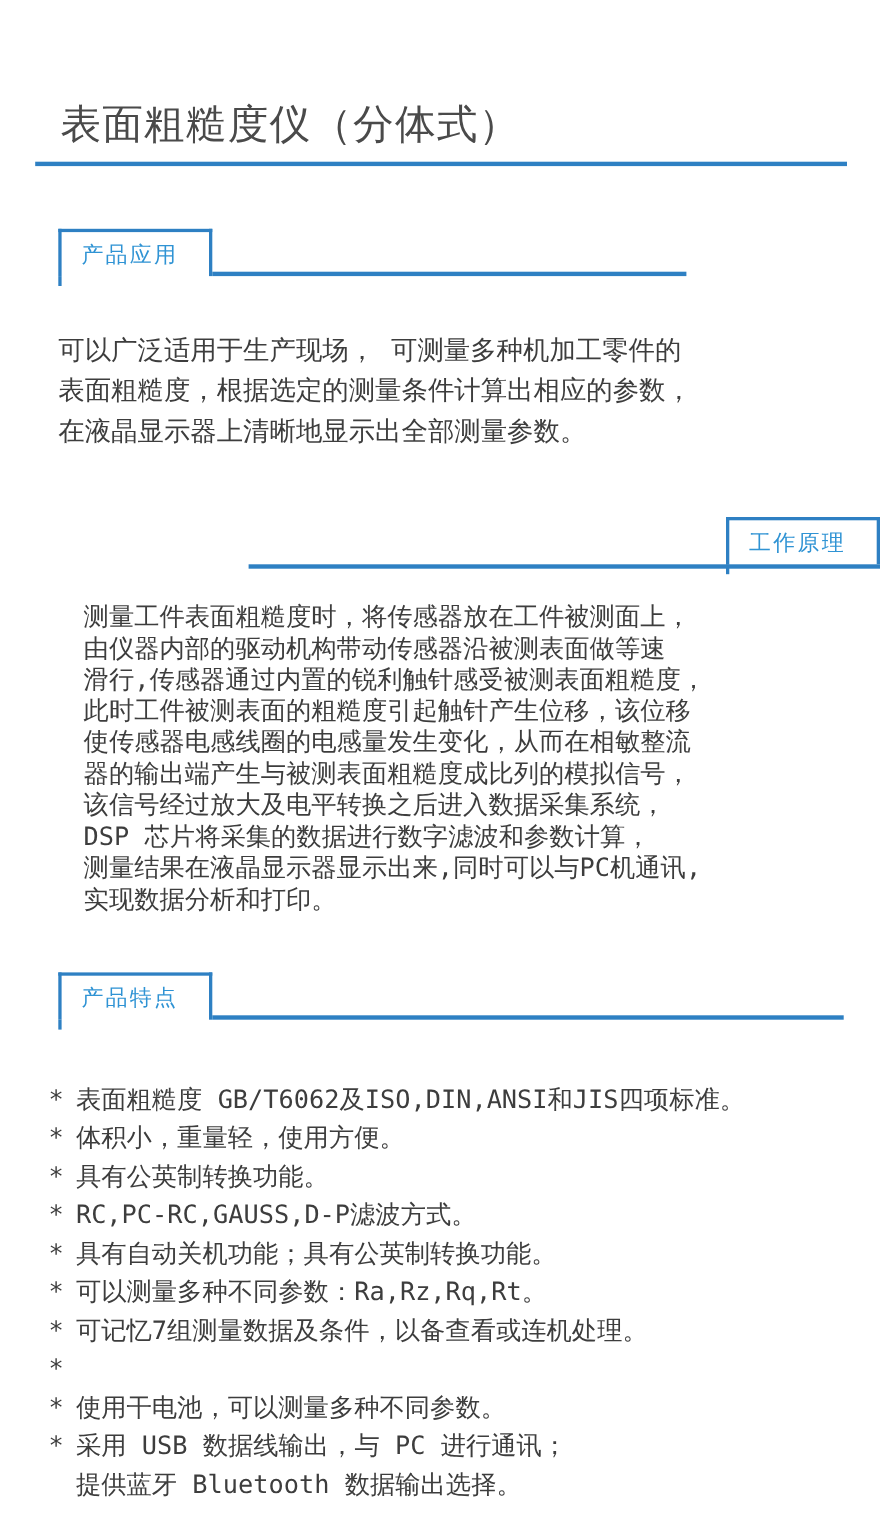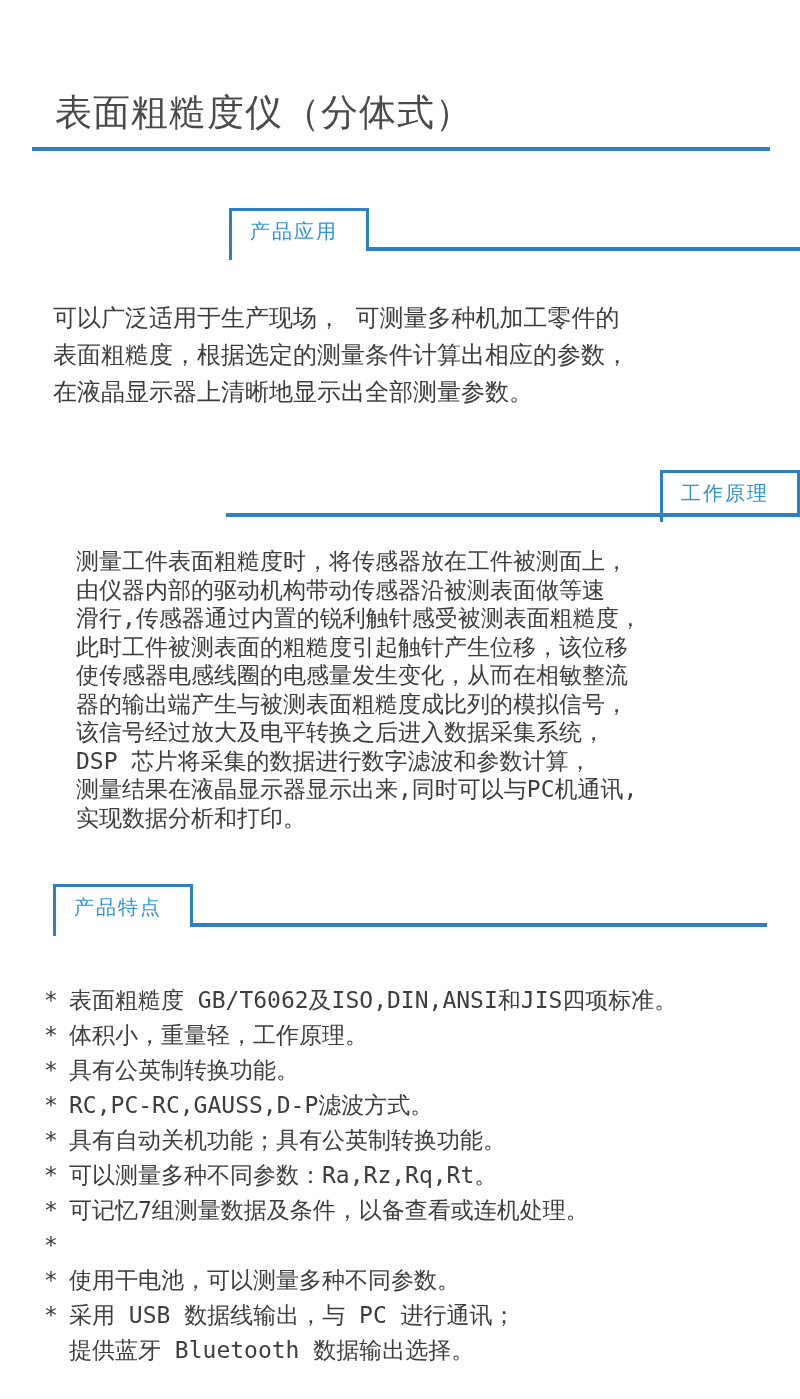--- a/index.html
+++ b/index.html
@@ -27,21 +27,21 @@
   .title-rule{
     margin:13px 0 0 32px;
     width:738px;height:4px;
     background:var(--accent-blue);
   }
   .section-header{
     display:flex;
     align-items:flex-end;
     margin-left:53px;
   }
-  .sh-application{margin-top:57px;justify-content:flex-end;}
+  .sh-application{margin-top:57px;}
   .sh-principle{margin-top:59px;flex-direction:column;}
   .sh-features{margin-top:52px;}
   .tab{
     position:relative;
     width:140px;height:43px;
     border:3px solid var(--accent-blue);
     border-bottom:none;
     display:flex;align-items:center;
     padding-left:18px;
     flex:none;
@@ -146,21 +146,21 @@
     <div class="tab-line long"></div>
   </div>
 
   <ul class="features">
     <li class="feature-item">
       <span class="star">*</span>
       <span class="item-text">表面粗糙度 GB/T6062及ISO,DIN,ANSI和JIS四项标准。</span>
     </li>
     <li class="feature-item">
       <span class="star">*</span>
-      <span class="item-text">体积小，重量轻，工作原理。</span>
+      <span class="item-text">体积小，重量轻，使用方便。</span>
     </li>
     <li class="feature-item">
       <span class="star">*</span>
       <span class="item-text">具有公英制转换功能。</span>
     </li>
     <li class="feature-item">
       <span class="star">*</span>
       <span class="item-text">RC,PC-RC,GAUSS,D-P滤波方式。</span>
     </li>
     <li class="feature-item">

